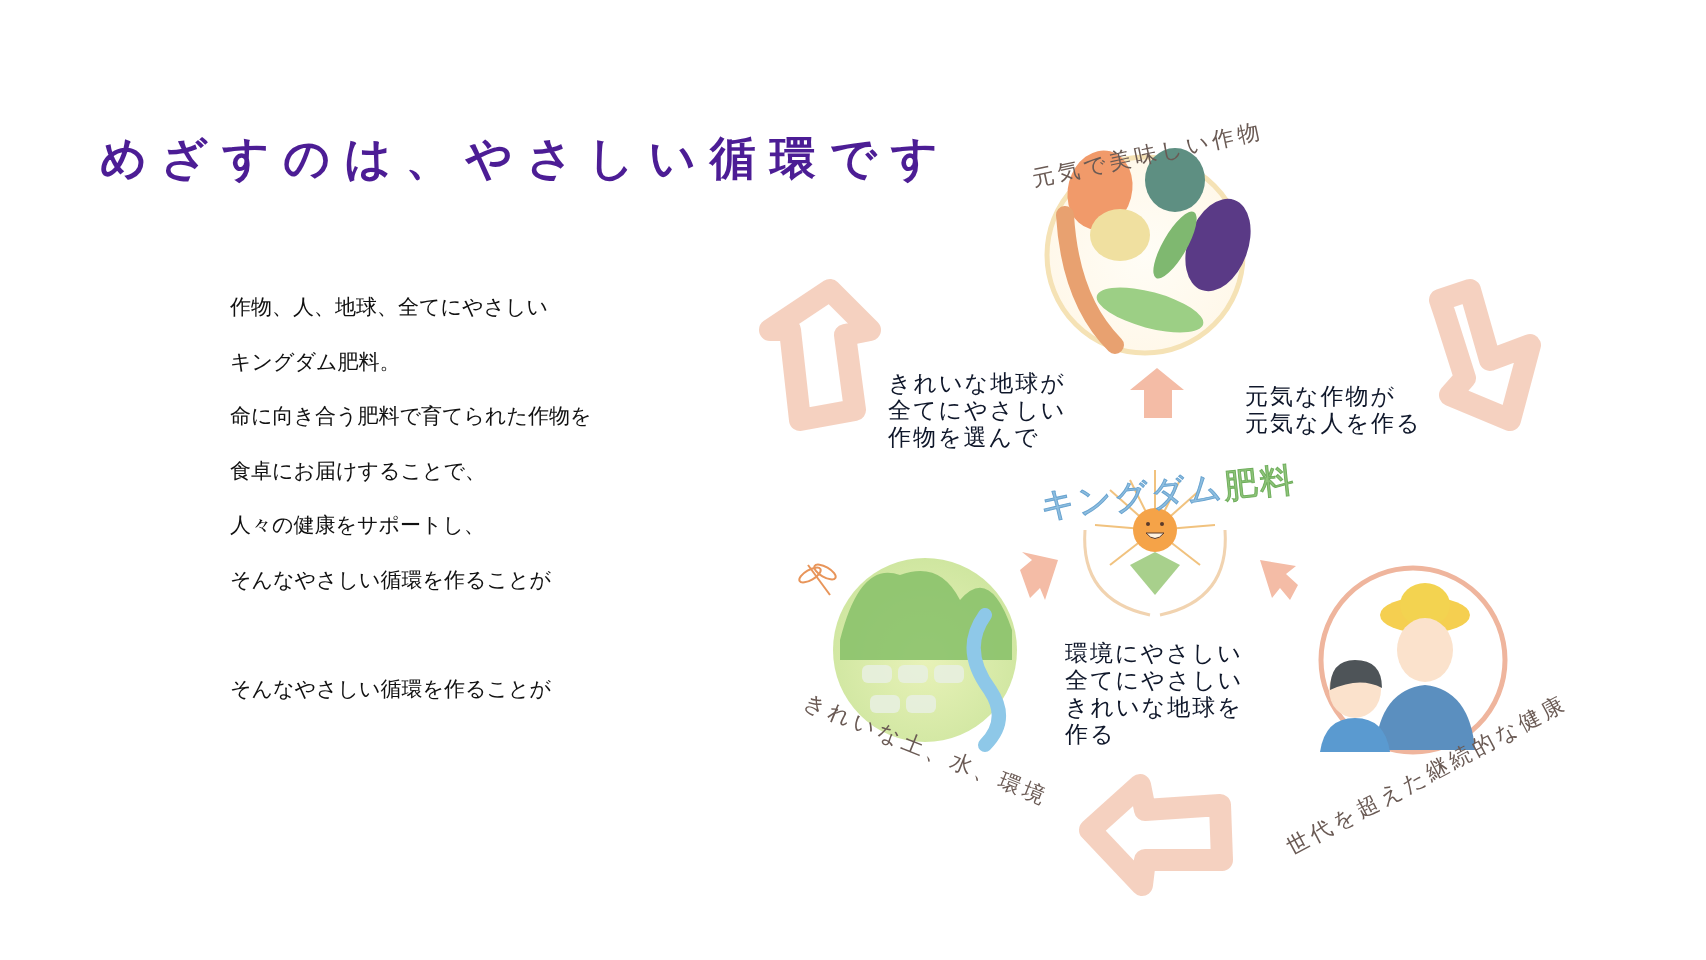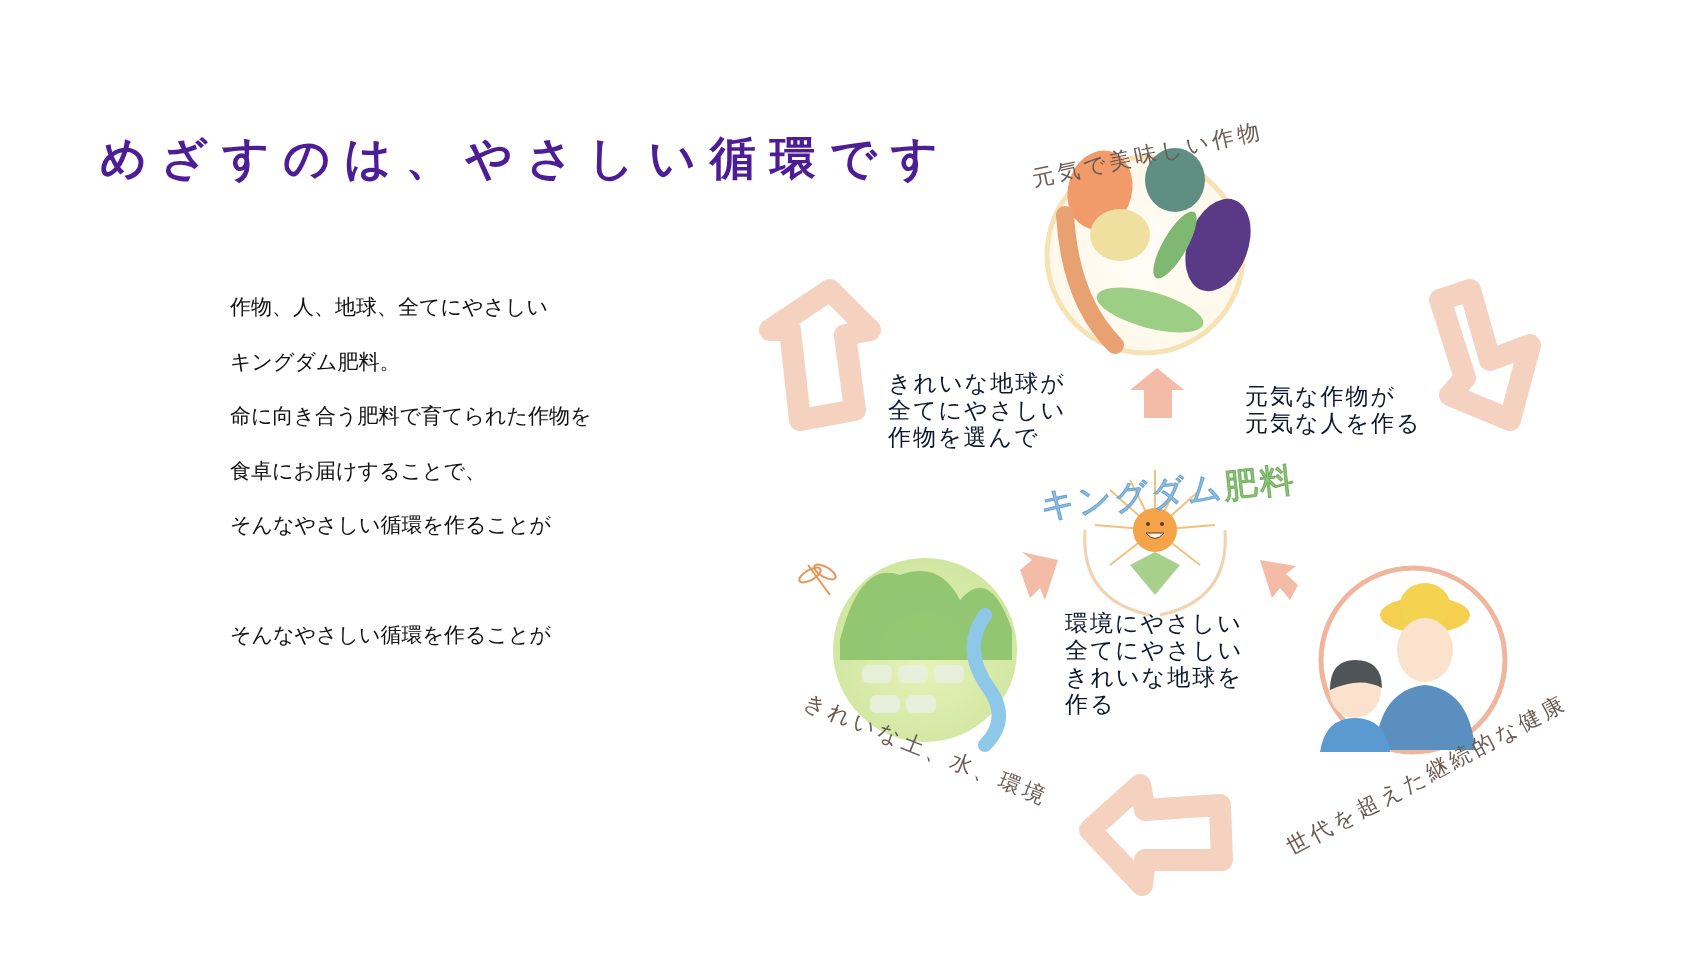--- a/index.html
+++ b/index.html
@@ -20,20 +20,21 @@
 </head>
 <body>
 
 <div class="title">めざすのは、やさしい循環です</div>
 
 <div class="body-text">
   <div class="line">作物、人、地球、全てにやさしい</div>
   <div class="line">キングダム肥料。</div>
   <div class="line">命に向き合う肥料で育てられた作物を</div>
   <div class="line">食卓にお届けすることで、</div>
+  <div class="line">人々の健康をサポートし、</div>
   <div class="line">そんなやさしい循環を作ることが</div>
   <div class="gap"></div>
   <div class="line">そんなやさしい循環を作ることが</div>
 </div>
 
 <div>
   <svg class="svg-abs" width="1706" height="960" viewBox="0 0 1706 960">
     <defs>
       <radialGradient id="vegBg" cx="50%" cy="50%" r="50%">
         <stop offset="0%" stop-color="#fffdf6"></stop>
@@ -139,19 +140,19 @@
 
   <div class="hand" style="left:888px; top:372px;">
     <div>きれいな地球が</div>
     <div>全てにやさしい</div>
     <div>作物を選んで</div>
   </div>
   <div class="hand" style="left:1245px; top:385px;">
     <div>元気な作物が</div>
     <div>元気な人を作る</div>
   </div>
-  <div class="hand" style="left:1065px; top:612px;">
+  <div class="hand" style="left:1065px; top:642px;">
     <div>環境にやさしい</div>
     <div>全てにやさしい</div>
     <div>きれいな地球を</div>
     <div>作る</div>
   </div>
 </div>
 
 </body></html>

